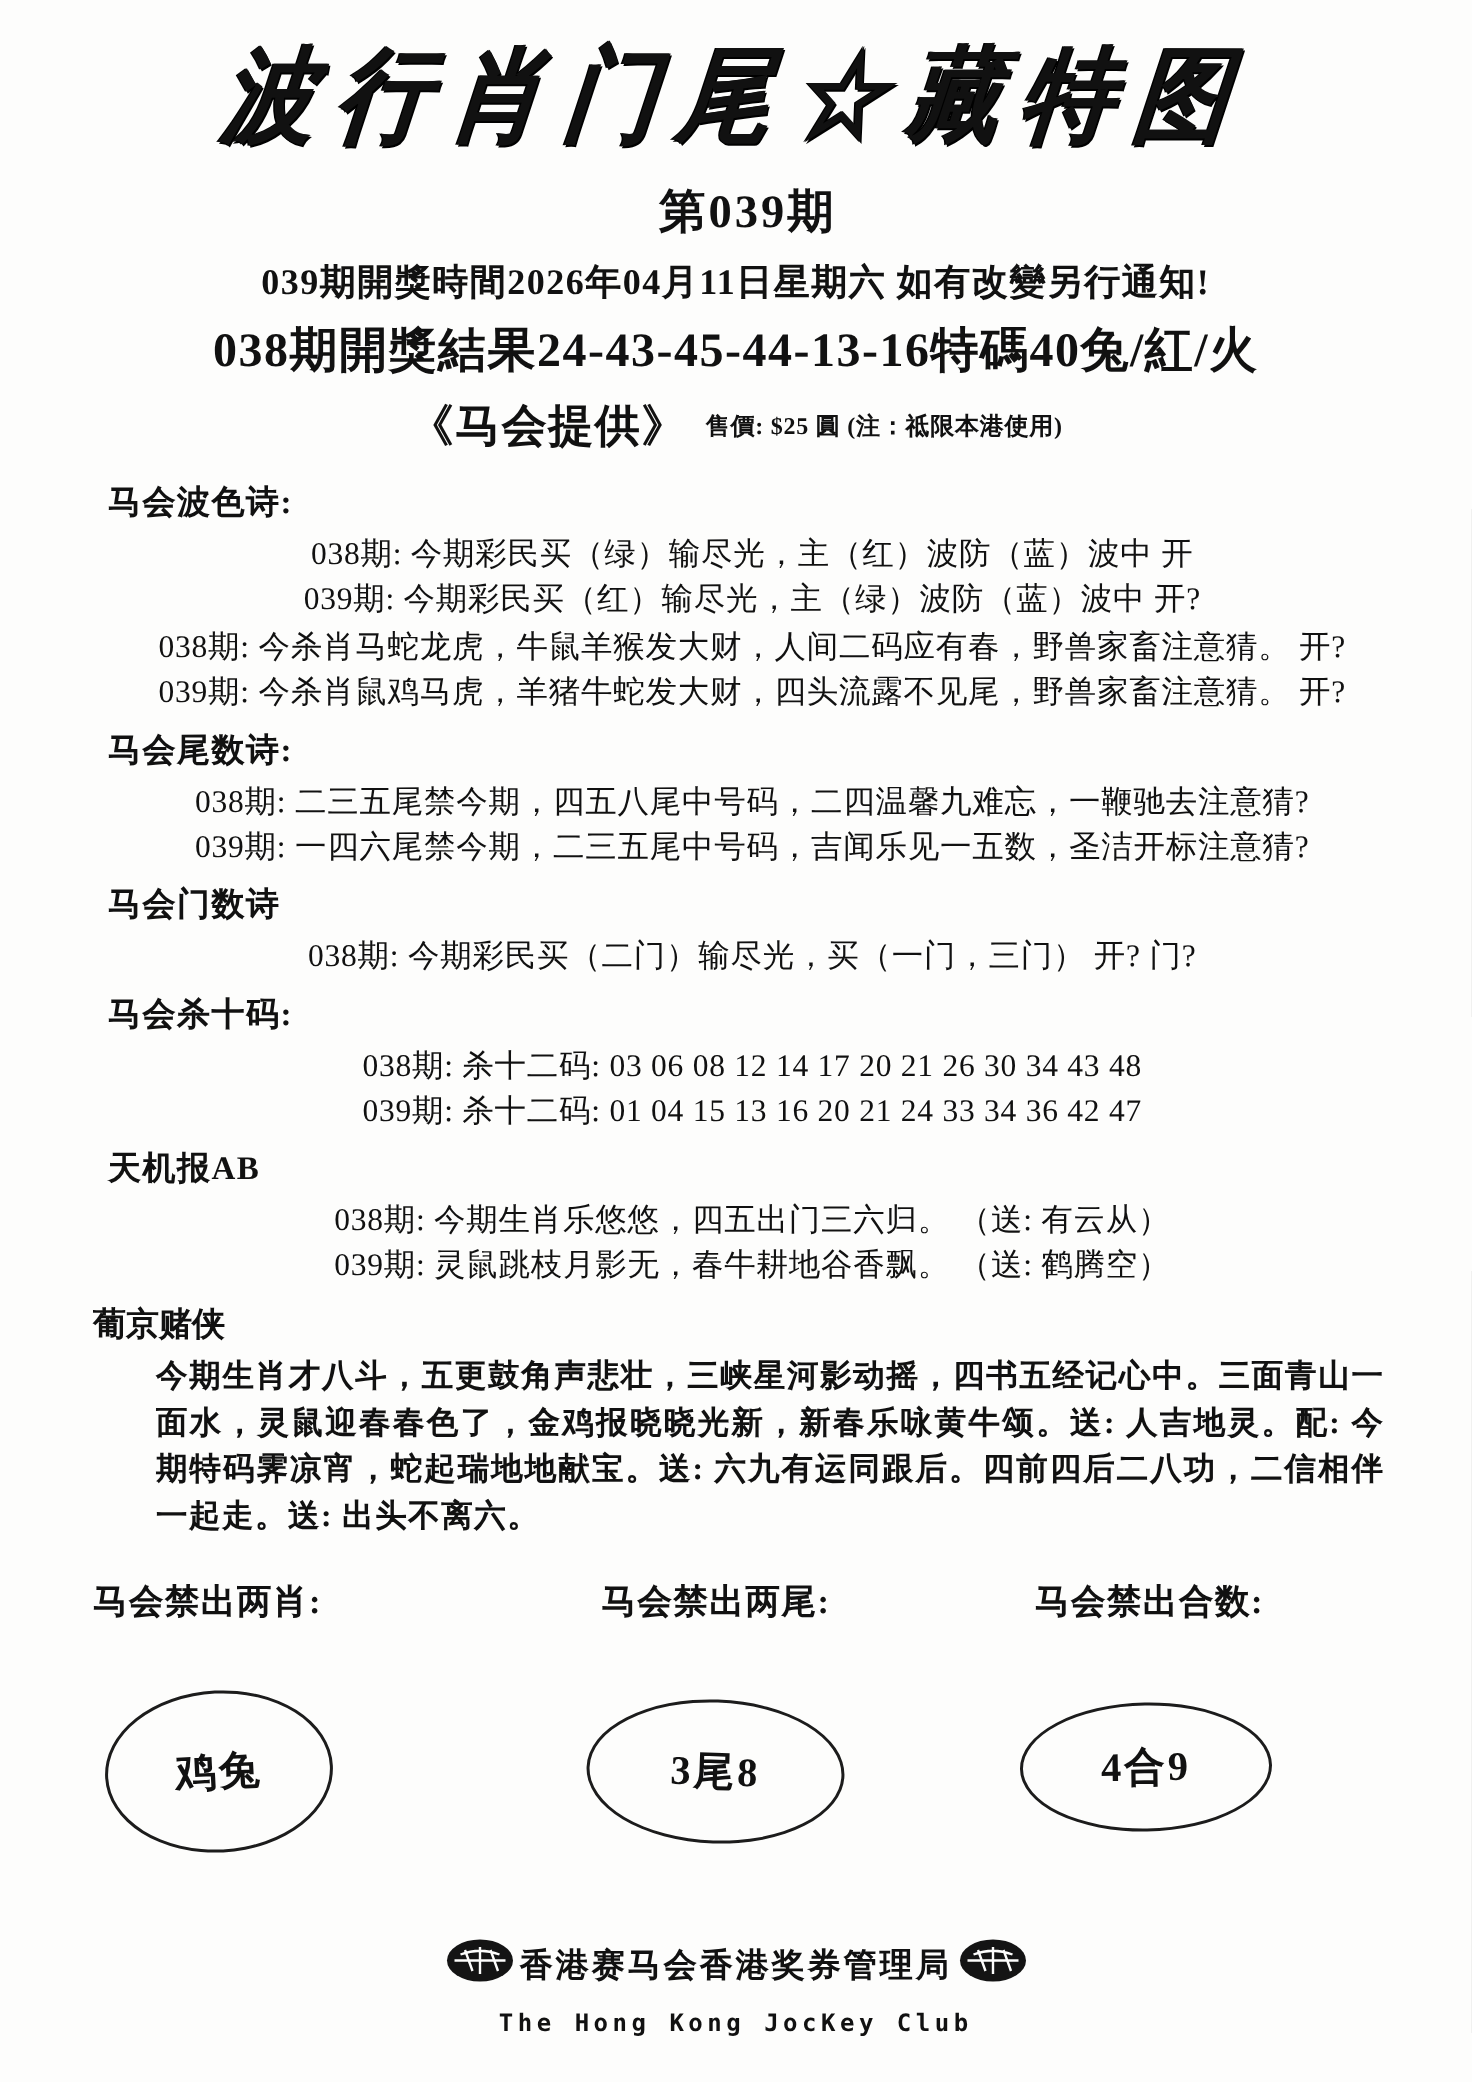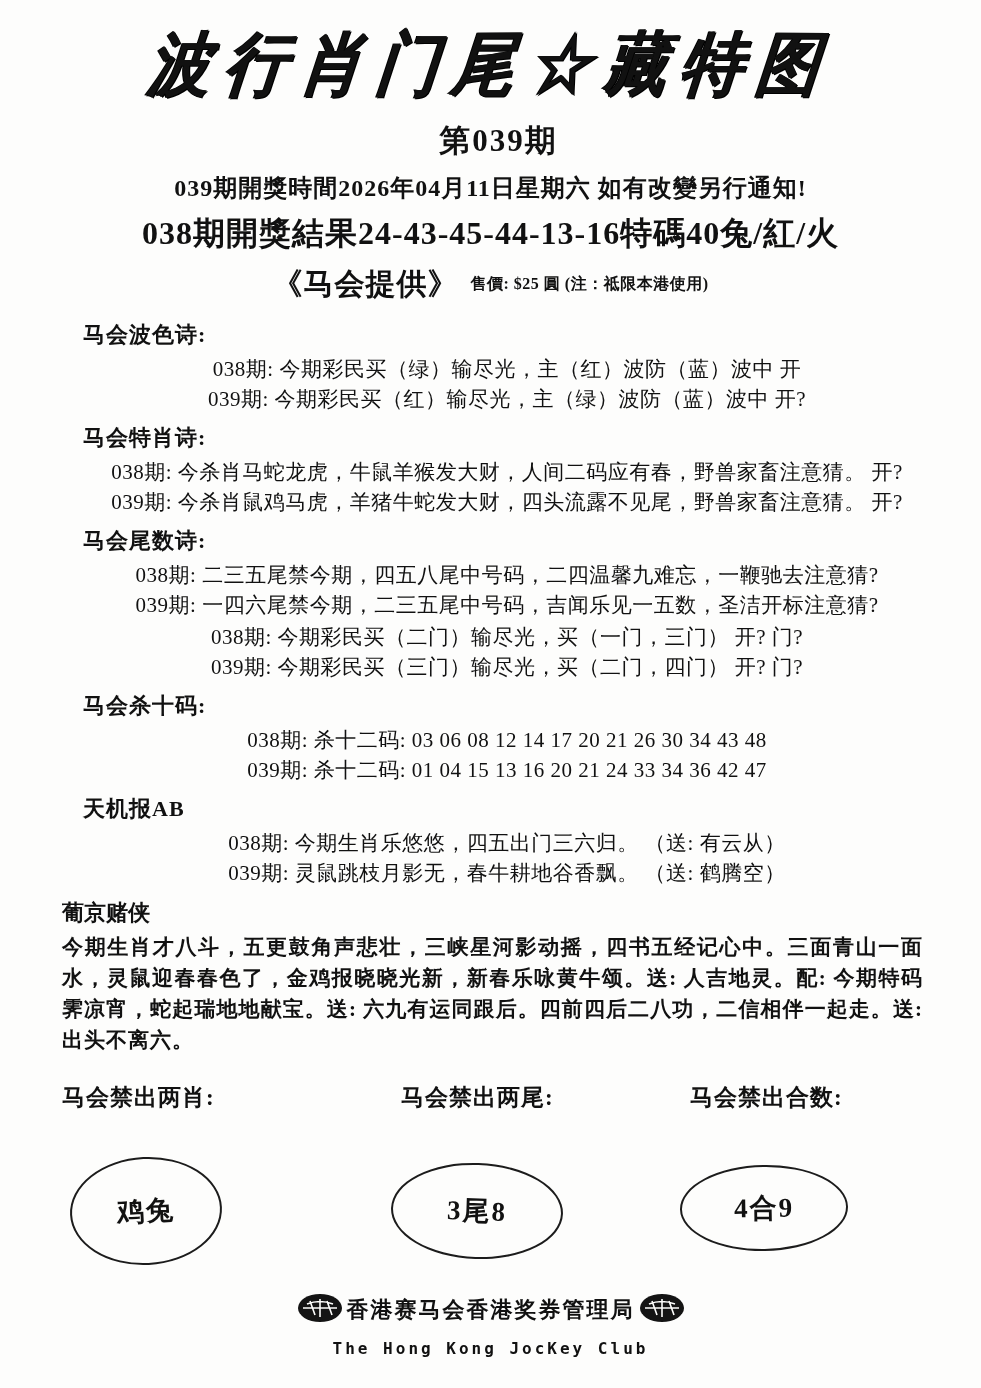--- a/index.html
+++ b/index.html
@@ -68,21 +68,21 @@
     font-size: 16px;
     font-weight: 900;
     vertical-align: middle;
     margin-left: 8px;
     letter-spacing: 0.5px;
   }
   
   .sections {
     padding: 6px 40px 0 62px;
   }
-  .section { margin-top: 2px; margin-left: 11px; }
+  .section { margin-top: 2px; }
   .section h3 {
     font-size: 22px;
     font-weight: 900;
     padding-left: 10px;
     margin-top: 9px;
     margin-bottom: 4px;
     letter-spacing: 1px;
   }
   .section p.poem-line {
     font-size: 21px;
@@ -99,20 +99,21 @@
     font-weight: 900;
     margin-top: 6px;
     margin-bottom: 4px;
   }
   .gambler p {
     font-size: 21px;
     font-weight: 700;
     line-height: 31px;
     text-align: justify;
     letter-spacing: 1px;
+    margin-left: 42px;
   }
   
   .bans {
     display: flex;
     padding: 0 40px 0 62px;
     margin-top: 26px;
   }
   .ban-col { width: 293px; }
   .ban-label {
     font-size: 23px;
@@ -179,34 +180,33 @@
   <div class="sections">
 
     <div class="section">
       <h3>马会波色诗:</h3>
       <p class="poem-line">038期: 今期彩民买（绿）输尽光，主（红）波防（蓝）波中 开</p>
       <p class="poem-line">039期: 今期彩民买（红）输尽光，主（绿）波防（蓝）波中 开?</p>
     </div>
 
 
     <div class="section">
-      <h3>马会特肖诗:</h3>
       <p class="poem-line">038期: 今杀肖马蛇龙虎，牛鼠羊猴发大财，人间二码应有春，野兽家畜注意猜。 开?</p>
       <p class="poem-line">039期: 今杀肖鼠鸡马虎，羊猪牛蛇发大财，四头流露不见尾，野兽家畜注意猜。 开?</p>
     </div>
 
     <div class="section">
       <h3>马会尾数诗:</h3>
       <p class="poem-line">038期: 二三五尾禁今期，四五八尾中号码，二四温馨九难忘，一鞭驰去注意猜?</p>
       <p class="poem-line">039期: 一四六尾禁今期，二三五尾中号码，吉闻乐见一五数，圣洁开标注意猜?</p>
     </div>
 
     <div class="section">
+      <h3>马会门数诗</h3>
       <p class="poem-line">038期: 今期彩民买（二门）输尽光，买（一门，三门） 开? 门?</p>
-      <p class="poem-line">039期: 今期彩民买（三门）输尽光，买（二门，四门） 开? 门?</p>
     </div>
 
     <div class="section">
       <h3>马会杀十码:</h3>
       <p class="poem-line">038期: 杀十二码: 03 06 08 12 14 17 20 21 26 30 34 43 48</p>
       <p class="poem-line">039期: 杀十二码: 01 04 15 13 16 20 21 24 33 34 36 42 47</p>
     </div>
 
     <div class="section">
       <h3>天机报AB</h3>

